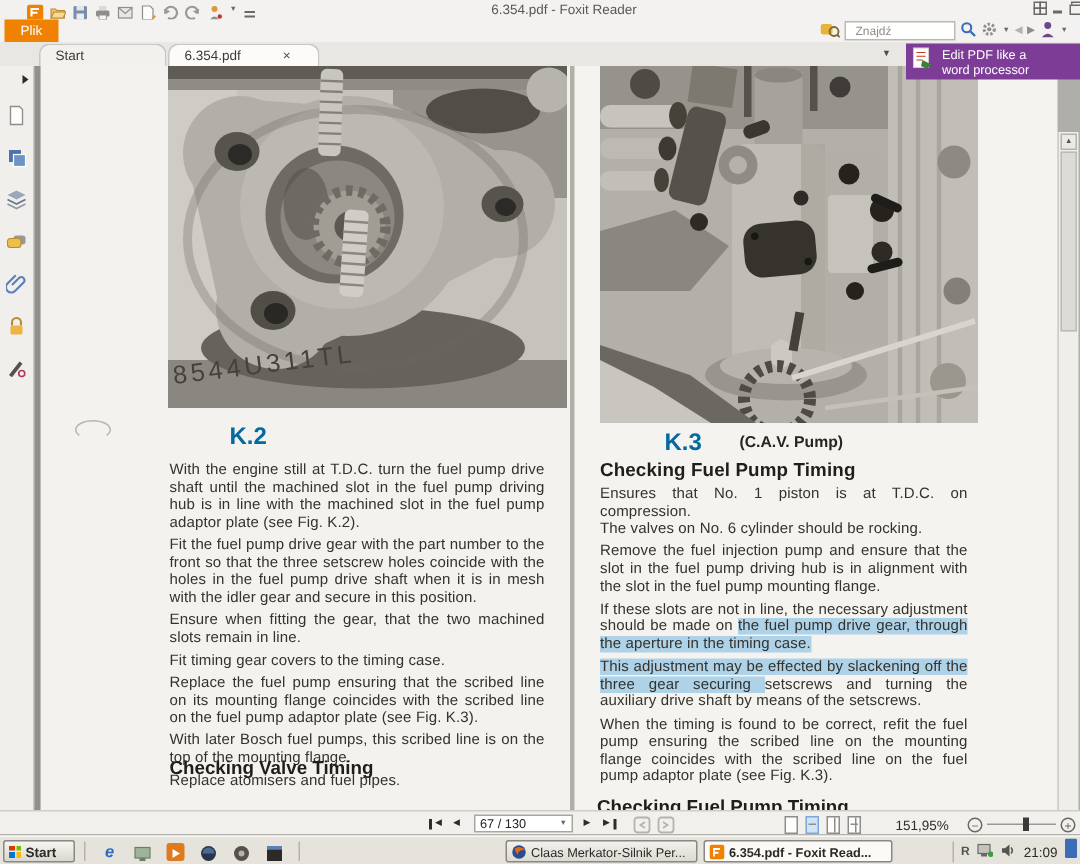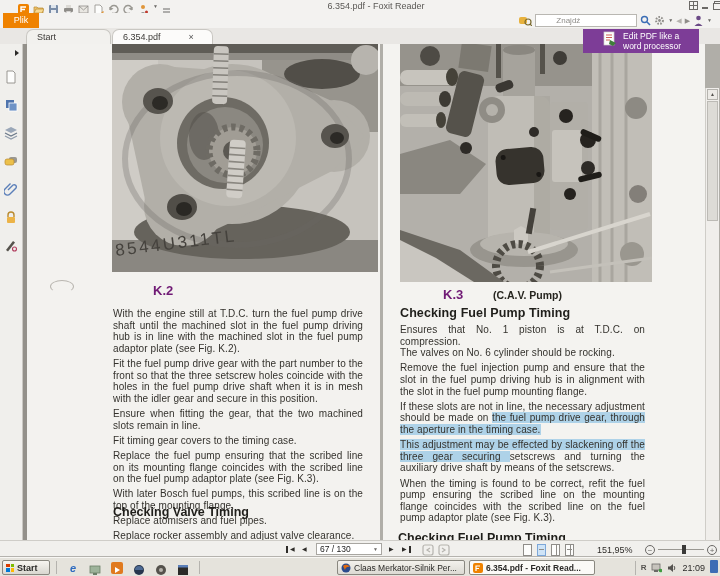--- a/index.html
+++ b/index.html
@@ -23,53 +23,53 @@
   .wc-rest i.t{position:absolute;right:0;top:0;width:6px;height:5px;border:1px solid #6b6966;}
   .wc-close{font-size:8px;line-height:9px;color:#6b6966;text-align:center;font-weight:bold;}
 
   
   .ribbonrow{position:absolute;left:0;top:13px;width:720px;height:15px;background:#f3f2f0;}
   .tab-file{position:absolute;left:3px;top:0;width:36px;height:15px;background:#ef8200;color:#fff;
             font-size:9px;text-align:center;line-height:15px;}
   .tab-home{position:absolute;left:47px;top:0;height:15px;color:#3c3a37;font-size:9px;line-height:15px;padding:0 6px;margin-top:21px;}
   .searchbar{position:absolute;right:8px;top:1px;height:13px;display:flex;align-items:center;gap:3px;}
   .search-input{width:60px;height:11px;border:1px solid #b9b7b2;background:#fff;font-size:8px;
-                padding:0 20px;color:#333;font-family:"Liberation Sans",sans-serif;}
+                padding:0 6px;color:#333;font-family:"Liberation Sans",sans-serif;}
   .search-input::placeholder{color:#8f8d89;}
   .mini-caret{font-size:5px;color:#6b6966;line-height:13px;}
   .nav-ar{font-size:7px;line-height:13px;}
 
   
   .doctabs{position:absolute;left:0;top:28px;width:720px;height:16px;background:#e9e7e4;border-bottom:1px solid #cfcdc8;}
   .dtab{position:absolute;top:1px;height:15px;border:1px solid #c9c7c2;border-bottom:none;
         border-radius:7px 7px 0 0;background:#f2f1ee;font-size:9px;color:#3c3a37;
         display:flex;align-items:center;padding:0 10px;box-sizing:border-box;}
   .dtab.active{background:#fcfbfa;}
   .dtab-close{margin-left:28px;font-size:9px;color:#555;line-height:13px;}
   .banner-caret{position:absolute;left:588px;top:33px;font-size:6px;color:#4c4a47;}
 
   
-  .edit-banner{position:absolute;left:583px;top:29px;width:116px;height:24px;background:#7d3d97;
-               display:flex;align-items:center;gap:4px;padding-left:20px;box-sizing:border-box;z-index:5;}
+  .edit-banner{position:absolute;left:604px;top:29px;width:116px;height:24px;background:#7d3d97;
+               display:flex;align-items:center;gap:4px;padding-left:4px;box-sizing:border-box;z-index:5;}
   .eb-text{color:#fff;font-size:8.5px;line-height:10px;}
 
   
   .main{position:absolute;left:0;top:44px;width:720px;height:496px;background:#b0aea8;}
   .sidebar{position:absolute;left:0;top:0;width:22px;height:496px;background:#f0efec;border-right:1px solid #c9c7c2;}
   .sb-collapse{position:absolute;right:3px;top:6px;width:0;height:0;border-left:4px solid #2b2a28;
                border-top:3px solid transparent;border-bottom:3px solid transparent;}
   .sb-ic{position:absolute;left:4px;width:14px;height:14px;}
   .divider{position:absolute;left:23px;top:0;width:4px;height:496px;background:#93908a;border-right:1px solid #7c7a74;}
 
   .page-area{position:absolute;left:27px;top:0;width:678px;height:496px;}
   .page{position:absolute;top:0;height:496px;overflow:hidden;}
   .page-left{left:0;width:353px;background:#f3f2ef;}
   .page-right{left:356px;width:322px;background:#f4f3f0;}
   .photo{position:absolute;top:0;}
-  .fig-caption{position:absolute;font-weight:bold;font-size:13px;color:#701a75;padding-left:40px;}
+  .fig-caption{position:absolute;font-weight:bold;font-size:16px;color:#0369a1;padding-left:40px;}
   .fig-caption2{position:absolute;font-weight:bold;font-size:10.5px;color:#26251f;}
   .doc-h{position:absolute;font-weight:bold;font-size:12.5px;color:#1f1e1a;letter-spacing:0.1px;}
   .doc-text{position:absolute;font-size:10px;line-height:11.6px;color:#34322d;text-align:justify;letter-spacing:0.1px;}
   .doc-text p{margin:0 0 3.6px 0;}
   .doc-text p.tight{margin:0;}
   .hl{background:#aed2e8;}
   .footer-h{position:absolute;font-weight:bold;font-size:12.5px;color:#1f1e1a;}
   .deco-arc{position:absolute;left:23px;top:236px;width:22px;height:11px;border:1px solid #b9b6b0;
             border-radius:50%;border-bottom-color:transparent;}
 
@@ -322,21 +322,20 @@
         <div class="deco-arc"></div>
         <div class="fig-caption" style="left:86px;top:239px;">K.2</div>
         <div class="doc-text" style="left:86px;top:264px;width:250px;">
           <p>With the engine still at T.D.C. turn the fuel pump drive shaft until the machined slot in the fuel pump driving hub is in line with the machined slot in the fuel pump adaptor plate (see Fig. K.2).</p>
           <p>Fit the fuel pump drive gear with the part number to the front so that the three setscrew holes coincide with the holes in the fuel pump drive shaft when it is in mesh with the idler gear and secure in this position.</p>
           <p>Ensure when fitting the gear, that the two machined slots remain in line.</p>
           <p>Fit timing gear covers to the timing case.</p>
           <p>Replace the fuel pump ensuring that the scribed line on its mounting flange coincides with the scribed line on the fuel pump adaptor plate (see Fig. K.3).</p>
           <p>With later Bosch fuel pumps, this scribed line is on the top of the mounting flange.</p>
           <p>Replace atomisers and fuel pipes.</p>
-          <p>Replace rocker assembly and adjust valve clearance.</p>
         </div>
         <div class="footer-h" style="left:86px;top:461px;">Checking Valve Timing</div>
       </div>
 
       <div class="page page-right">
         <svg class="photo" style="left:17px;" width="252" height="238" viewBox="0 0 252 238">
           <rect width="252" height="238" fill="#b3b0aa"></rect>
           <rect width="252" height="42" fill="#96938c"></rect>
           <circle cx="30" cy="12" r="10" fill="#4e4b45"></circle>
           <rect x="60" y="0" width="30" height="26" fill="#7c7971" transform="rotate(8 75 13)"></rect>

